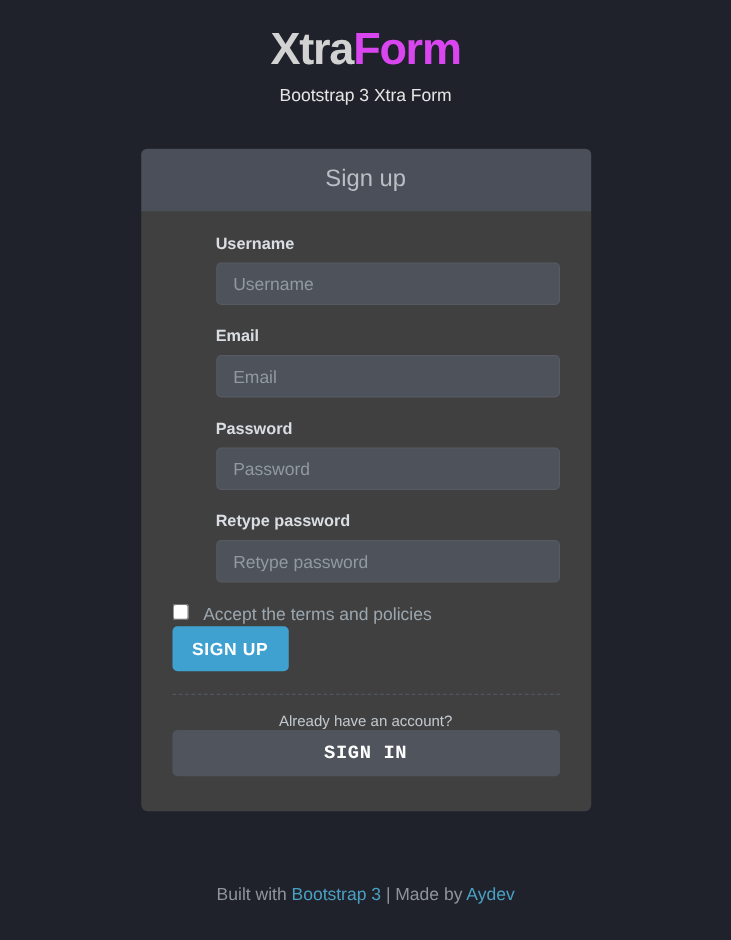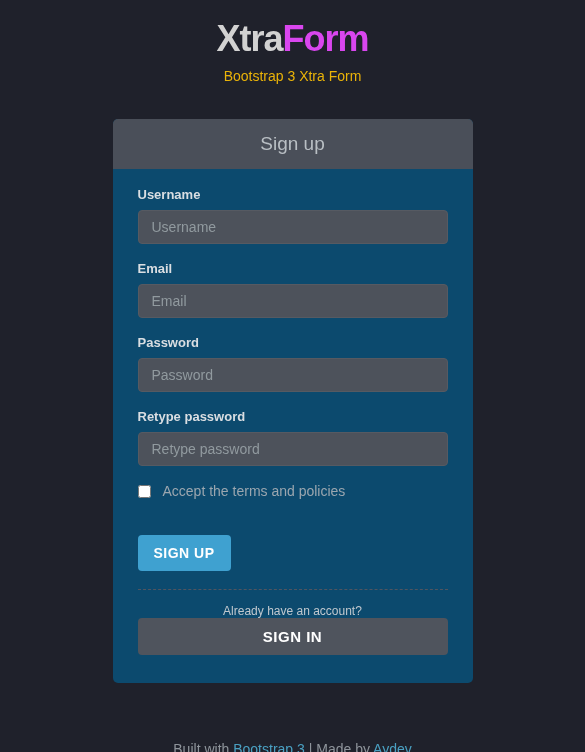--- a/index.html
+++ b/index.html
@@ -33,46 +33,47 @@
     .logo-part1 {
       color: #d2d2d2;
     }
     
     .logo-part2 {
       color: #d946ef;
     }
     
     .tagline {
       text-align: center;
-      color: #eab308;
+      color: #e5e5e5;
       font-size: 14px;
       margin-top: 8px;
     }
     
     .panel {
       margin-top: 35px;
-      background-color: #0c4a6e;
+      background-color: #404040;
       border-radius: 5px;
       overflow: hidden;
     }
     
     .panel-header {
       background-color: #4a4f59;
       text-align: center;
       padding: 14px 0;
       font-size: 19px;
       color: #b9bfc4;
     }
     
     .panel-body {
       padding: 18px 25px 28px;
     }
     
     .form-group {
       margin-bottom: 17px;
+      margin-left: 35px;
     }
     
     .form-label {
       display: block;
       color: #dadee2;
       font-size: 13px;
       font-weight: 600;
       margin-bottom: 8px;
     }
     
@@ -86,22 +87,21 @@
       color: #e0e0e0;
       outline: none;
     }
     
     .form-control::placeholder {
       color: #919a9f;
     }
     
     .checkbox-group {
       display: flex;
-      align-items: center;
-      margin-bottom: 36px;
+      margin-bottom: 2px;
     }
     
     .checkbox {
       width: 13px;
       height: 13px;
       margin-right: 12px;
       cursor: pointer;
     }
     
     .checkbox-label {
@@ -138,20 +138,21 @@
       width: 100%;
       background-color: #4f545d;
       color: #ffffff;
       border: none;
       border-radius: 4px;
       padding: 10px 0;
       font-size: 15px;
       font-weight: 700;
       cursor: pointer;
       letter-spacing: 0.5px;
+      font-family: Liberation Mono, monospace;
     }
     
     .footer {
       text-align: center;
       margin-top: 58px;
       font-size: 14px;
       color: #8e949b;
     }
     
     .footer-link {

